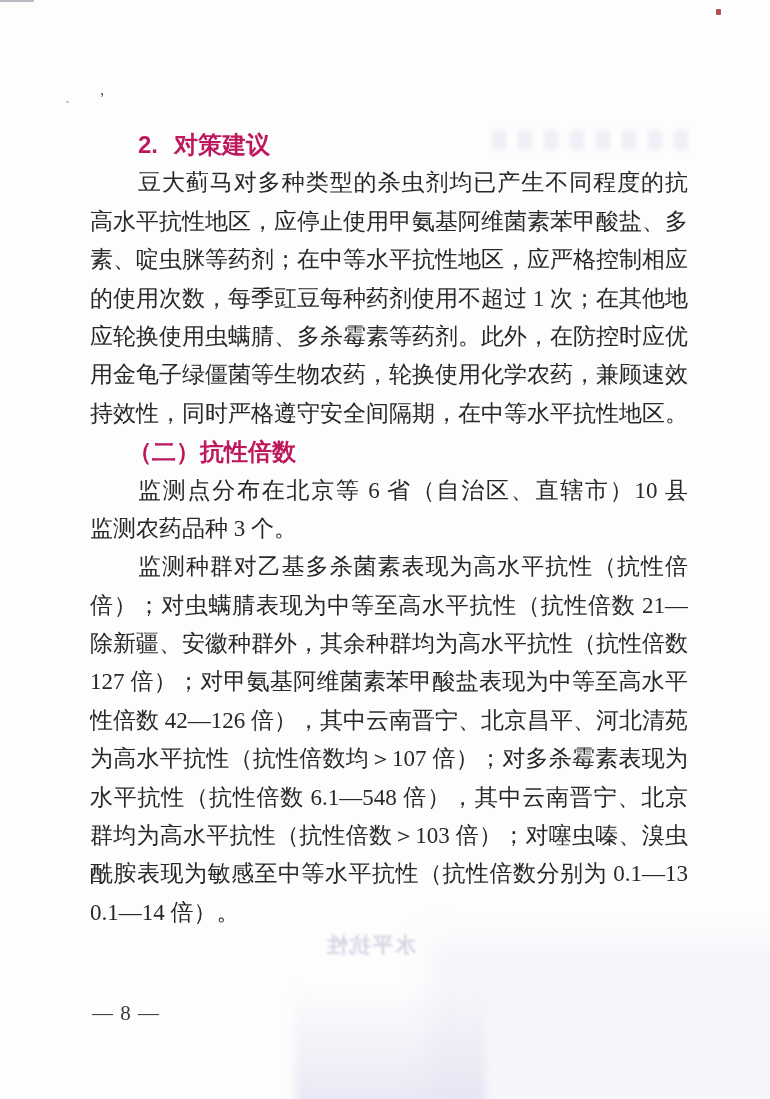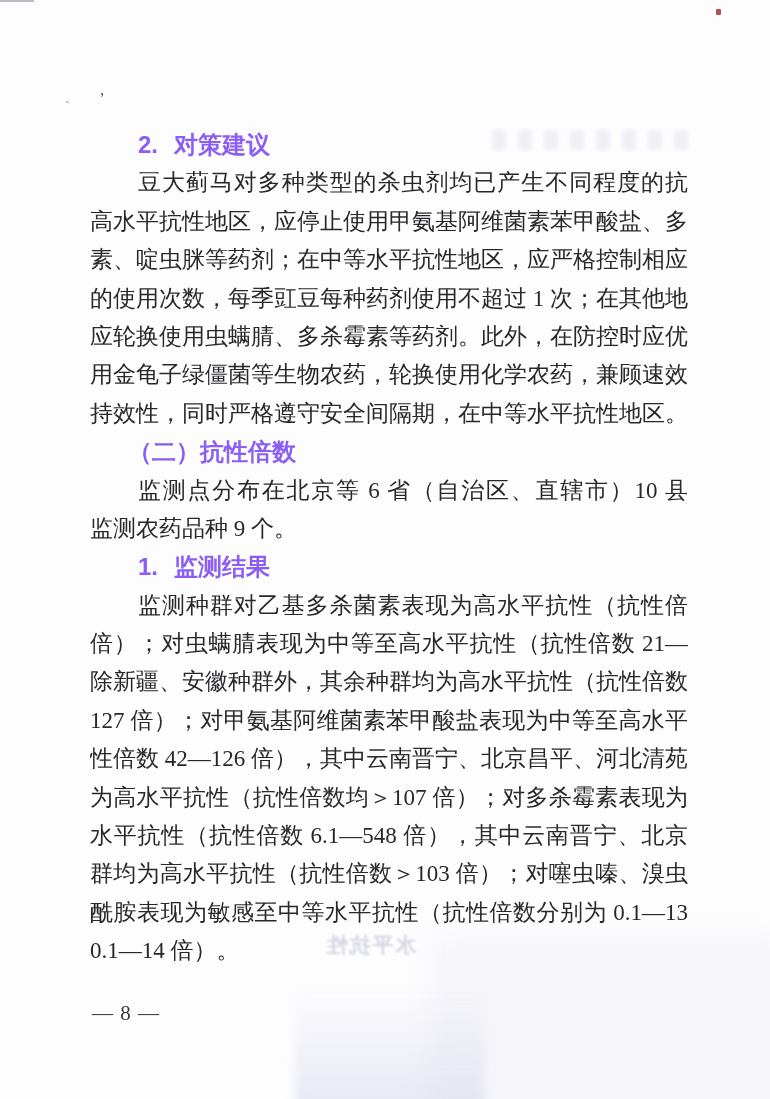--- a/index.html
+++ b/index.html
@@ -59,21 +59,21 @@
     text-align: justify;
     text-align-last: justify;
     overflow: hidden;
   }
   .ind { padding-left: 48px; }
   .ind2 { padding-left: 38px; }
   .hline {
     font-family: "Liberation Sans", "DejaVu Sans", sans-serif;
     font-weight: 700;
     font-size: 24px;
-    color: #8b5cf6;
+    color: #be185d;
   }
   .hnum { margin-right: 16px; }
   .footer {
     position: absolute; left: 92px; top: 1001px;
     font-size: 21px; letter-spacing: 1px; color: #38383b;
     font-family: "Liberation Serif", "DejaVu Serif", serif;
   }
 </style>
 </head>
 <body>
@@ -99,25 +99,22 @@
     <div class="ln jf">高水平抗性地区，应停止使用甲氨基阿维菌素苯甲酸盐、多杀霉</div>
     <div class="ln jf">素、啶虫脒等药剂；在中等水平抗性地区，应严格控制相应农药</div>
     <div class="ln jf">的使用次数，每季豇豆每种药剂使用不超过 1 次；在其他地区，</div>
     <div class="ln jf">应轮换使用虫螨腈、多杀霉素等药剂。此外，在防控时应优先选</div>
     <div class="ln jf">用金龟子绿僵菌等生物农药，轮换使用化学农药，兼顾速效性和</div>
     <div class="ln">持效性，同时严格遵守安全间隔期，在中等水平抗性地区。</div>
 
     <div class="ln hline ind2">（二）抗性倍数</div>
 
     <div class="ln jf ind">监测点分布在北京等 6 省（自治区、直辖市）10 县（市、区），</div>
-    <div class="ln">监测农药品种 9 个。</div>
+    <div class="ln">监测农药品种 3 个。</div>
 
-    <div class="ln hline ind">
-      <span class="hnum">1.</span><span>监测结果</span>
-    </div>
 
     <div class="ln jf ind">监测种群对乙基多杀菌素表现为高水平抗性（抗性倍数＞160</div>
     <div class="ln jf">倍）；对虫螨腈表现为中等至高水平抗性（抗性倍数 21—1168 倍），</div>
     <div class="ln jf">除新疆、安徽种群外，其余种群均为高水平抗性（抗性倍数均＞</div>
     <div class="ln jf">127 倍）；对甲氨基阿维菌素苯甲酸盐表现为中等至高水平抗性（抗</div>
     <div class="ln jf">性倍数 42—126 倍），其中云南晋宁、北京昌平、河北清苑种群均</div>
     <div class="ln jf">为高水平抗性（抗性倍数均＞107 倍）；对多杀霉素表现为低至高</div>
     <div class="ln jf">水平抗性（抗性倍数 6.1—548 倍），其中云南晋宁、北京昌平种</div>
     <div class="ln jf">群均为高水平抗性（抗性倍数＞103 倍）；对噻虫嗪、溴虫氟苯双</div>
     <div class="ln jf">酰胺表现为敏感至中等水平抗性（抗性倍数分别为 0.1—13 倍、</div>

